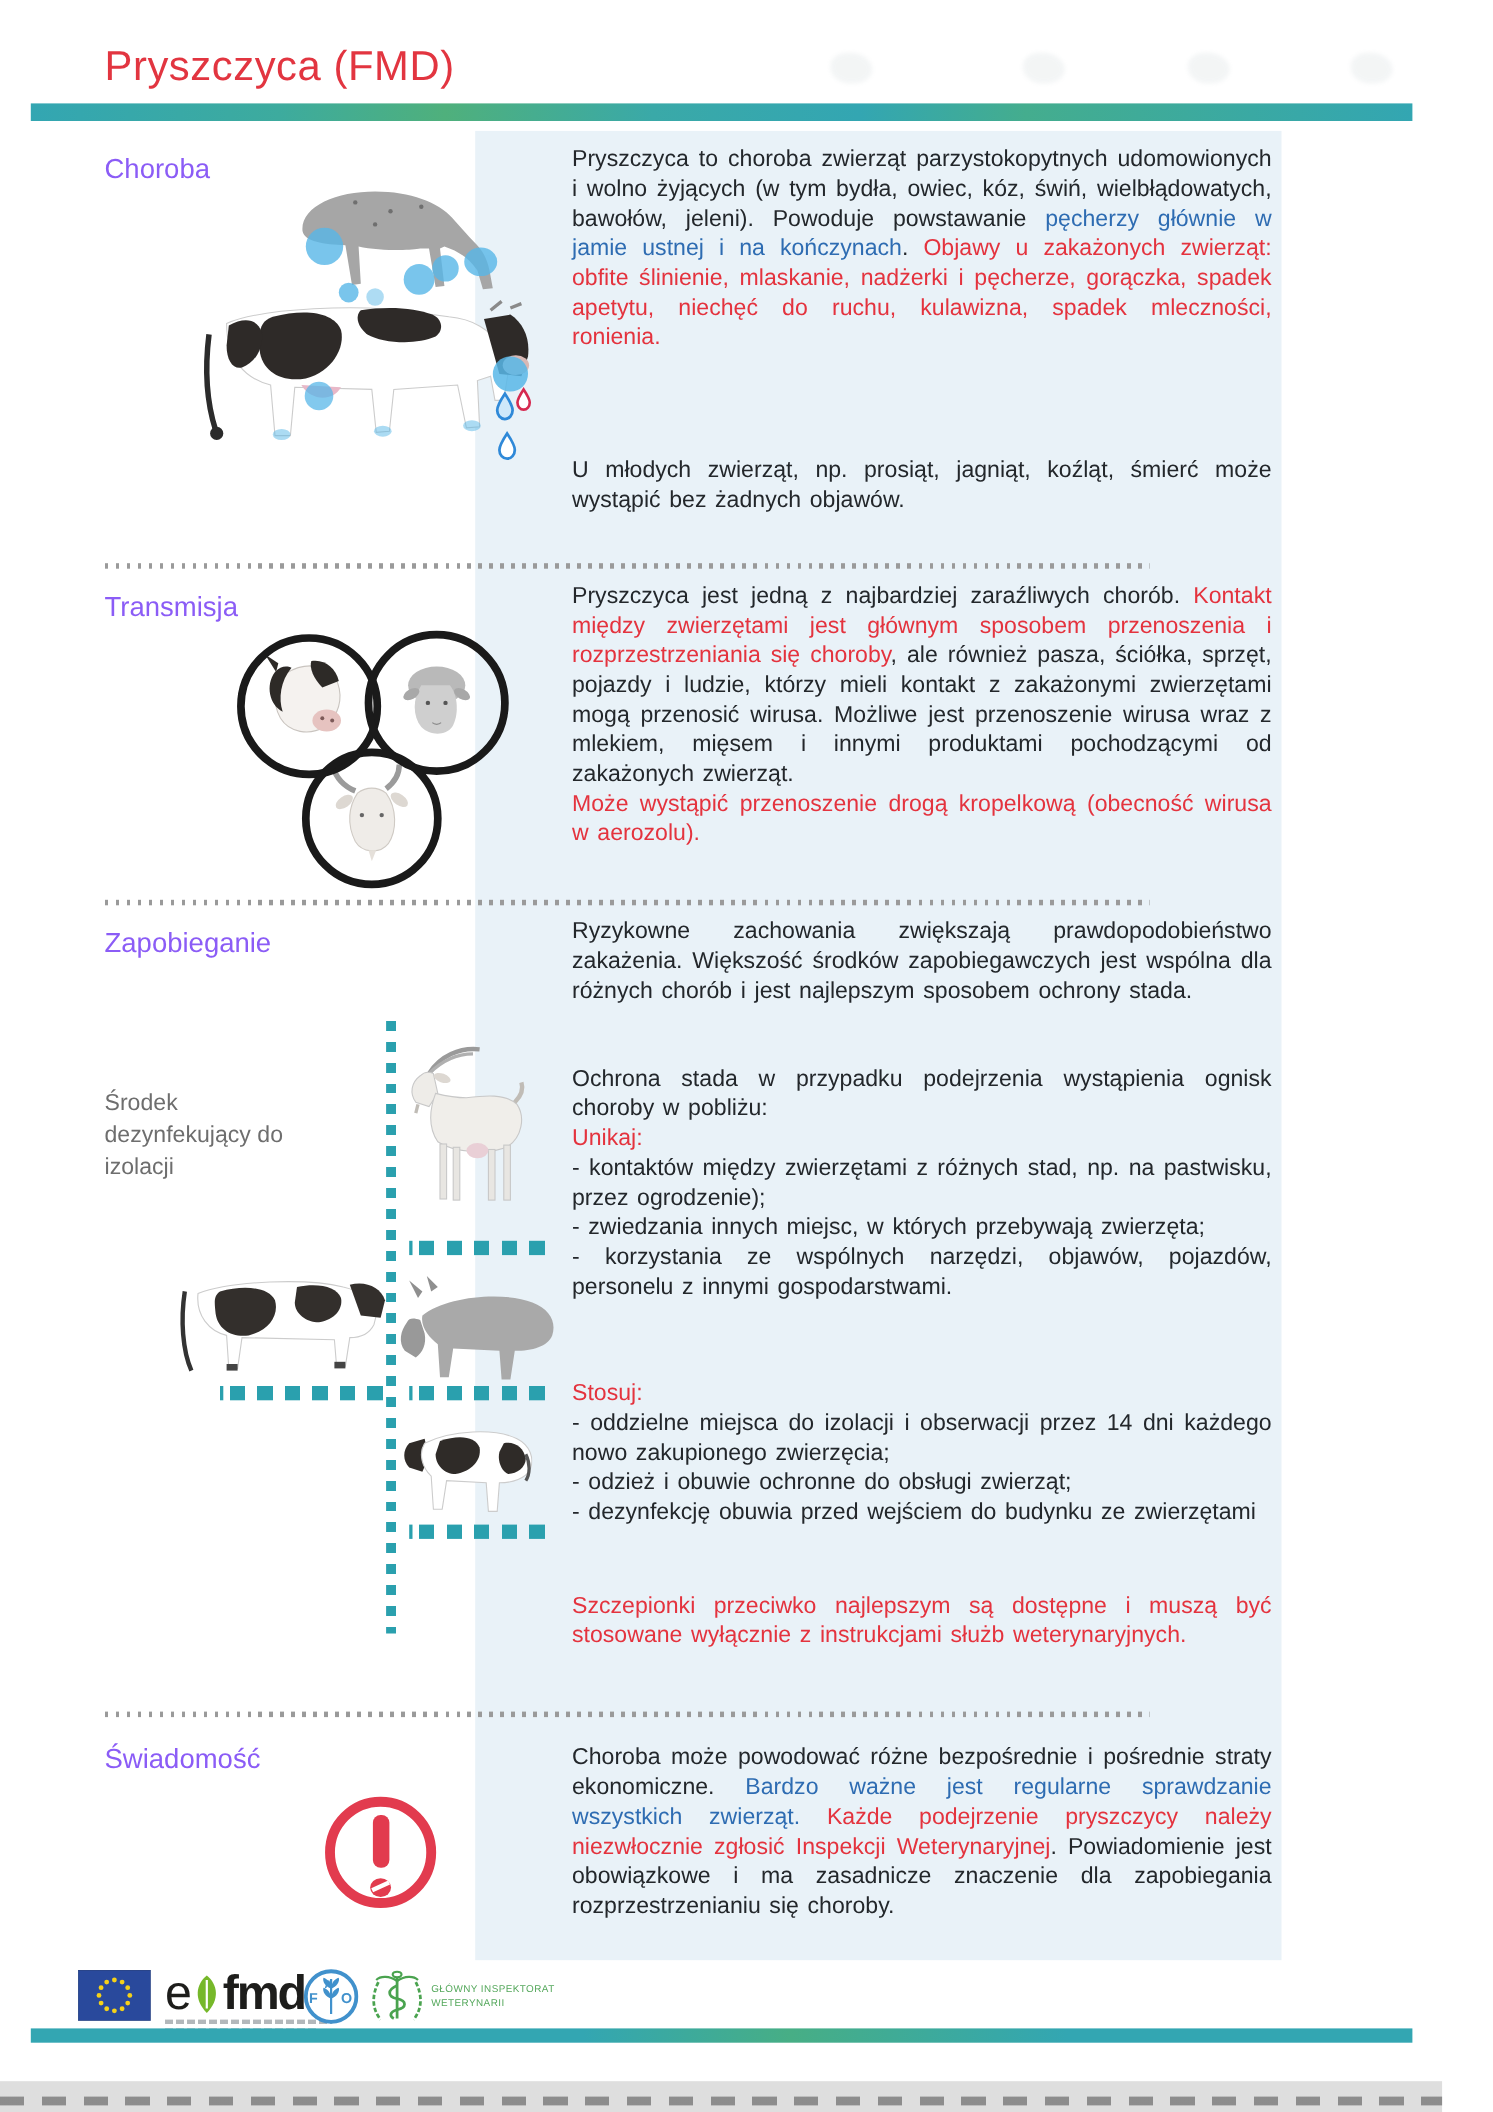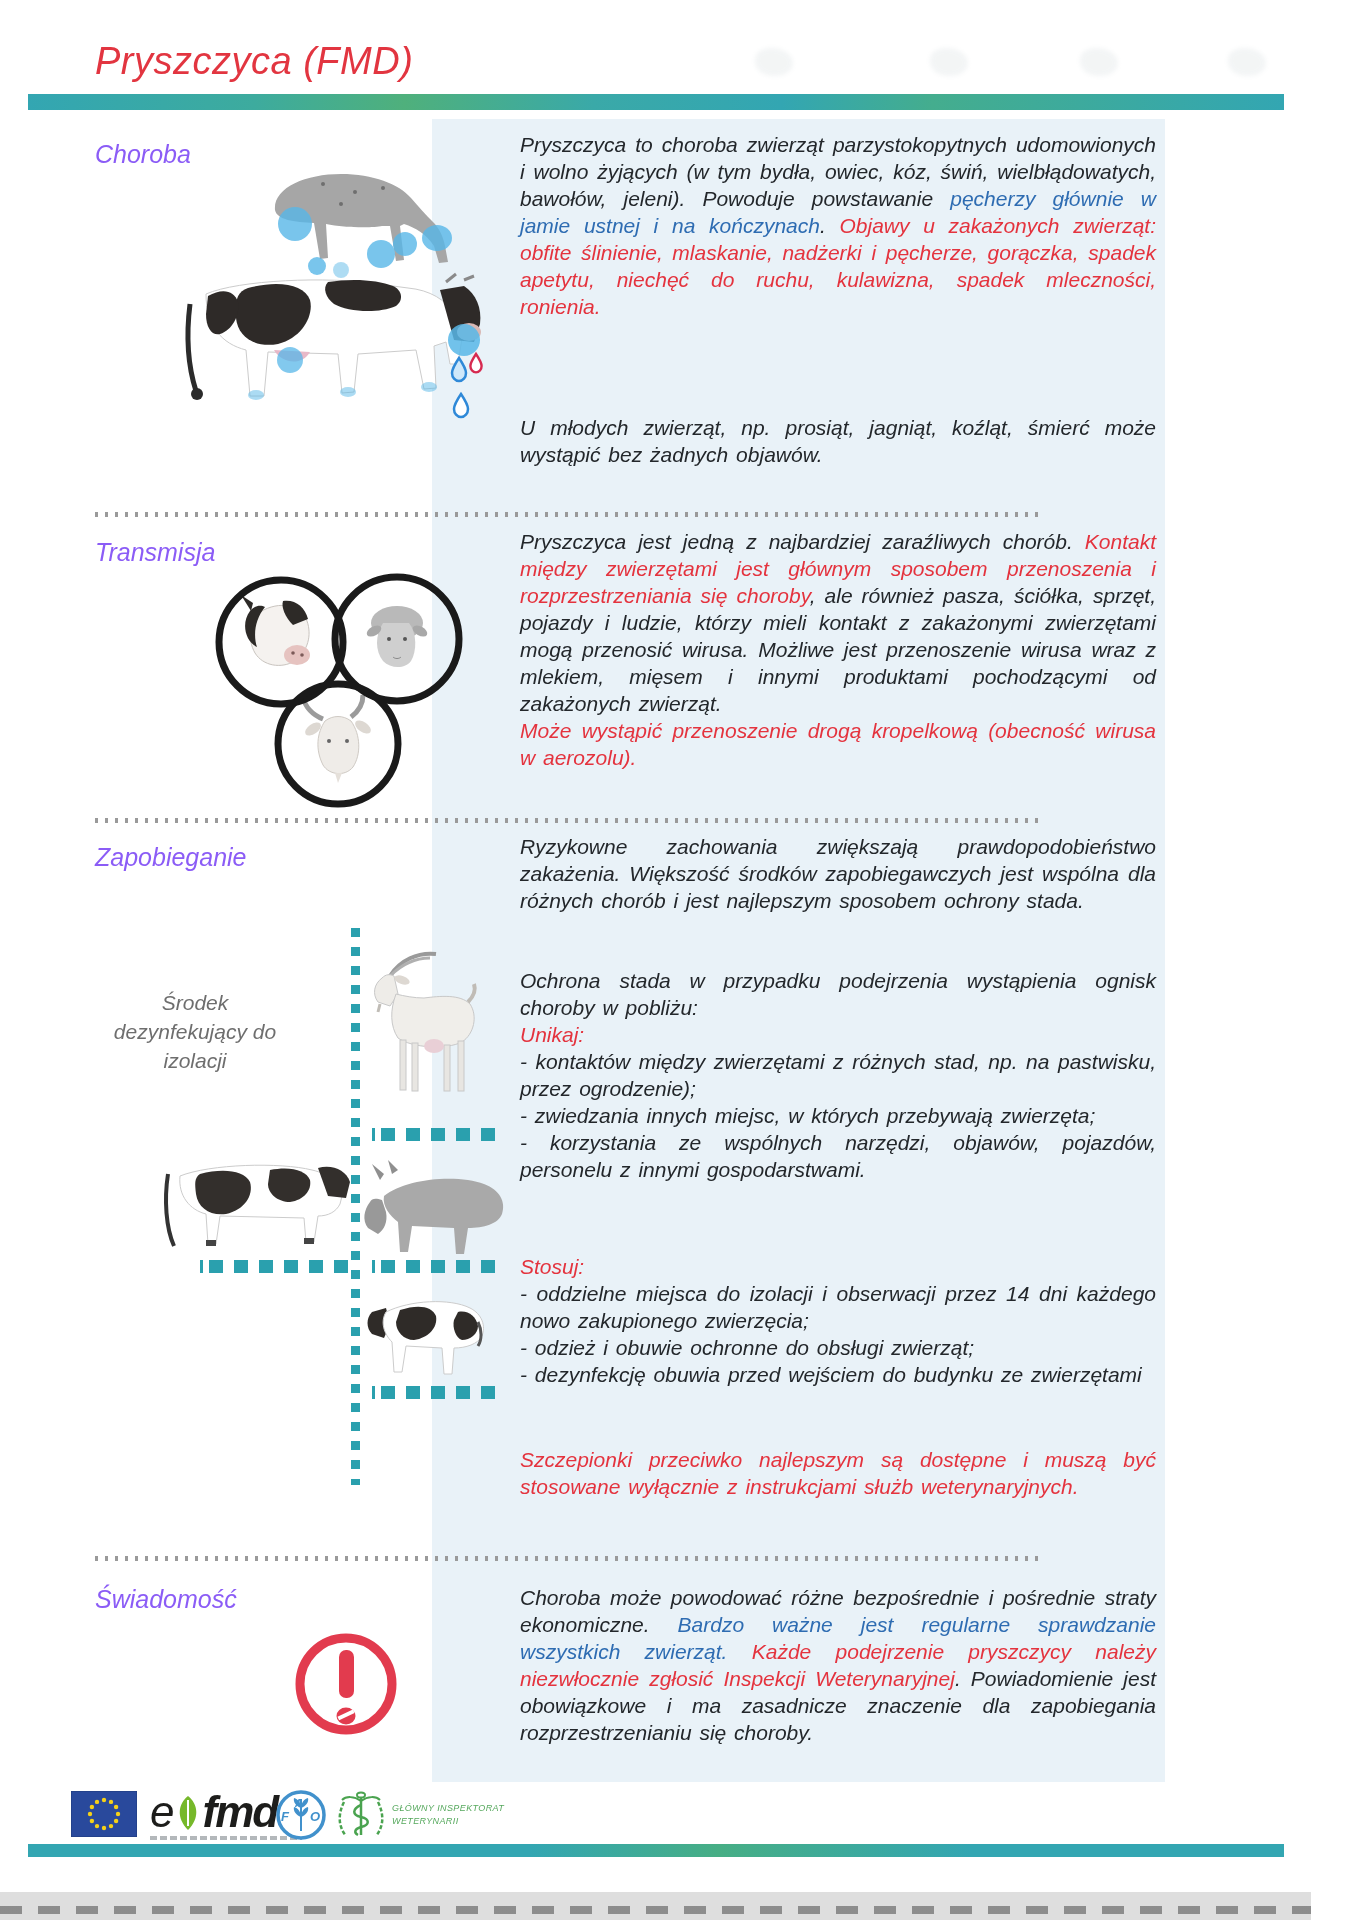--- a/index.html
+++ b/index.html
@@ -1,33 +1,33 @@
 <!DOCTYPE html>
 <html><head>
 <meta charset="utf-8">
 <style>
   html,body{margin:0;padding:0;background:#ffffff;}
   #page{position:relative;width:1311px;height:1920px;background:#ffffff;overflow:hidden;
-        font-family:"Liberation Sans","DejaVu Sans",sans-serif;font-style:italic;}
+        font-family:"Liberation Sans","DejaVu Sans",sans-serif;}
 
   
   .title{position:absolute;left:95px;top:40px;font-size:38px;color:#e23540;letter-spacing:.5px;}
   .top-bar{position:absolute;left:28px;top:94px;width:1256px;height:16px;
     background:linear-gradient(90deg,#33a6b2 0%,#3dab9e 18%,#4fb07c 30%,#3aa9a8 45%,#33a6b2 60%,#44ad8e 72%,#33a6b2 100%);}
   .bottom-bar{position:absolute;left:28px;top:1844px;width:1256px;height:13px;
     background:linear-gradient(90deg,#33a6b2 0%,#33a6b2 40%,#47ae85 55%,#33a6b2 75%,#33a6b2 100%);}
   .ghost{position:absolute;top:48px;width:38px;height:28px;background:#8fa3a8;opacity:.10;
          border-radius:45% 60% 50% 55%;filter:blur(2px);}
 
   
   .content-bg{position:absolute;left:432px;top:119px;width:733px;height:1663px;background:#e9f2f8;}
 
   
   .sec-label{position:absolute;left:95px;font-size:25px;color:#8b5cf6;}
-  .gray-label{position:absolute;left:95px;top:988px;width:200px;font-size:21px;line-height:29px;color:#6e6e6e;text-align:center;}
+  .gray-label{position:absolute;left:95px;top:988px;width:200px;font-size:21px;line-height:29px;color:#6e6e6e;}
 
   
   .hdots{position:absolute;left:95px;width:950px;height:5px;
          background:repeating-linear-gradient(90deg,#9a9a9a 0 3px,transparent 3px 10px);}
 
   
   .body-text{position:absolute;left:520px;width:636px;font-size:21px;line-height:27px;
              text-align:justify;color:#23272b;word-spacing:2px;}
   .c-black{color:#23272b;}
   .c-blue{color:#2e6cb2;}

